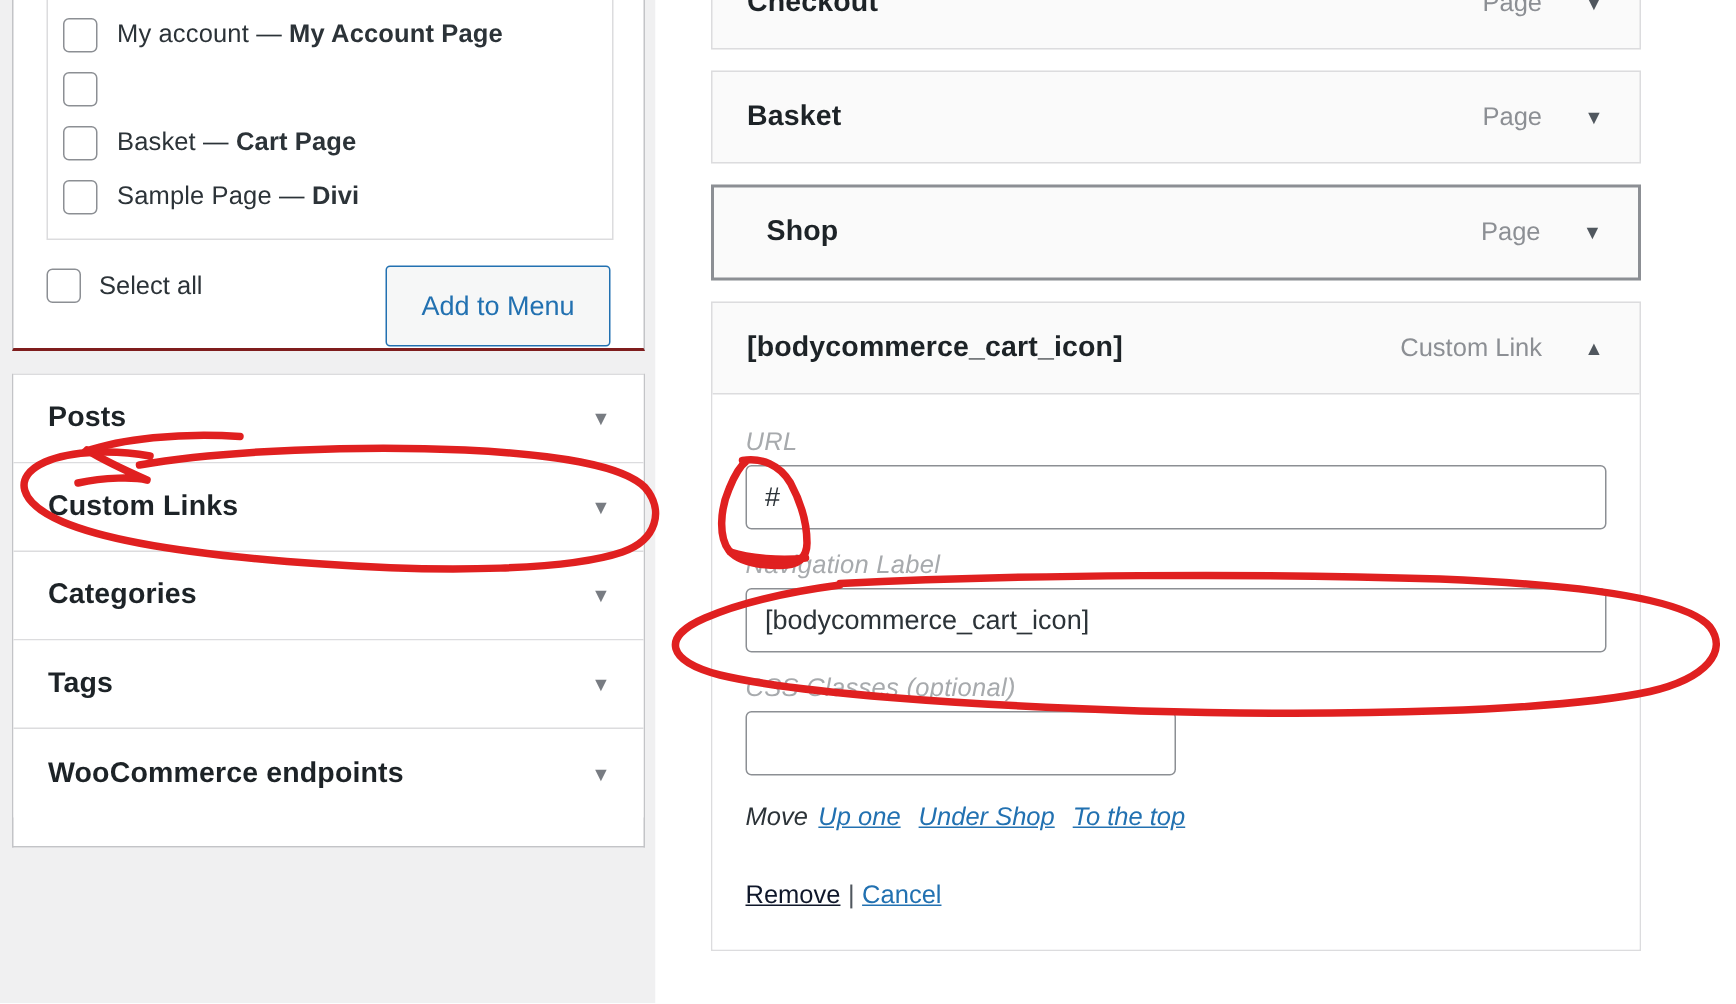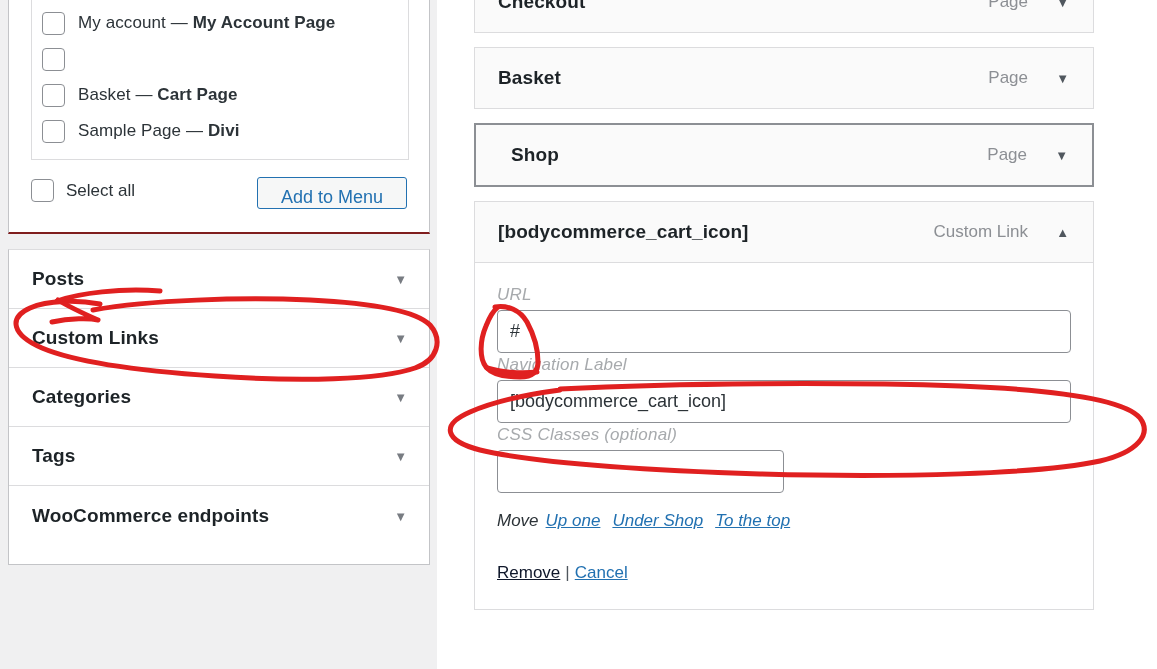--- a/index.html
+++ b/index.html
@@ -75,21 +75,21 @@
     display: flex;
     align-items: center;
   }
   #selectall-row .chk { margin-right: 12px; }
   #selectall-label {
     font-size: 17px; color: #2c3338; text-align: right;
   }
   #add-to-menu-btn {
     position: absolute;
     right: 22px; top: 178px;
-    width: 150px; height: 32px;
+    width: 150px; height: 54px;
     border: 1px solid #2271b1;
     border-radius: 3px;
     background: #f6f7f7;
     color: #2271b1;
     font-size: 18px;
     font-family: "Liberation Sans", sans-serif;
     cursor: pointer;
     line-height: 39px;
     text-align: center;
     padding: 0;
@@ -177,21 +177,21 @@
 
   
   #item-checkout { margin-top: -29px; }
 
   
   .mi-body {
     background: #ffffff;
     border-top: 1px solid #dcdcde;
     padding: 22px 22px 26px 22px;
   }
-  .field { margin-bottom: 2px; }
+  .field { margin-bottom: 14px; }
   .field-label {
     display: block;
     font-size: 17px;
     font-style: italic;
     color: #a7aaad;
     margin-bottom: 5px;
     letter-spacing: .2px;
   }
   .field-input {
     display: block;

